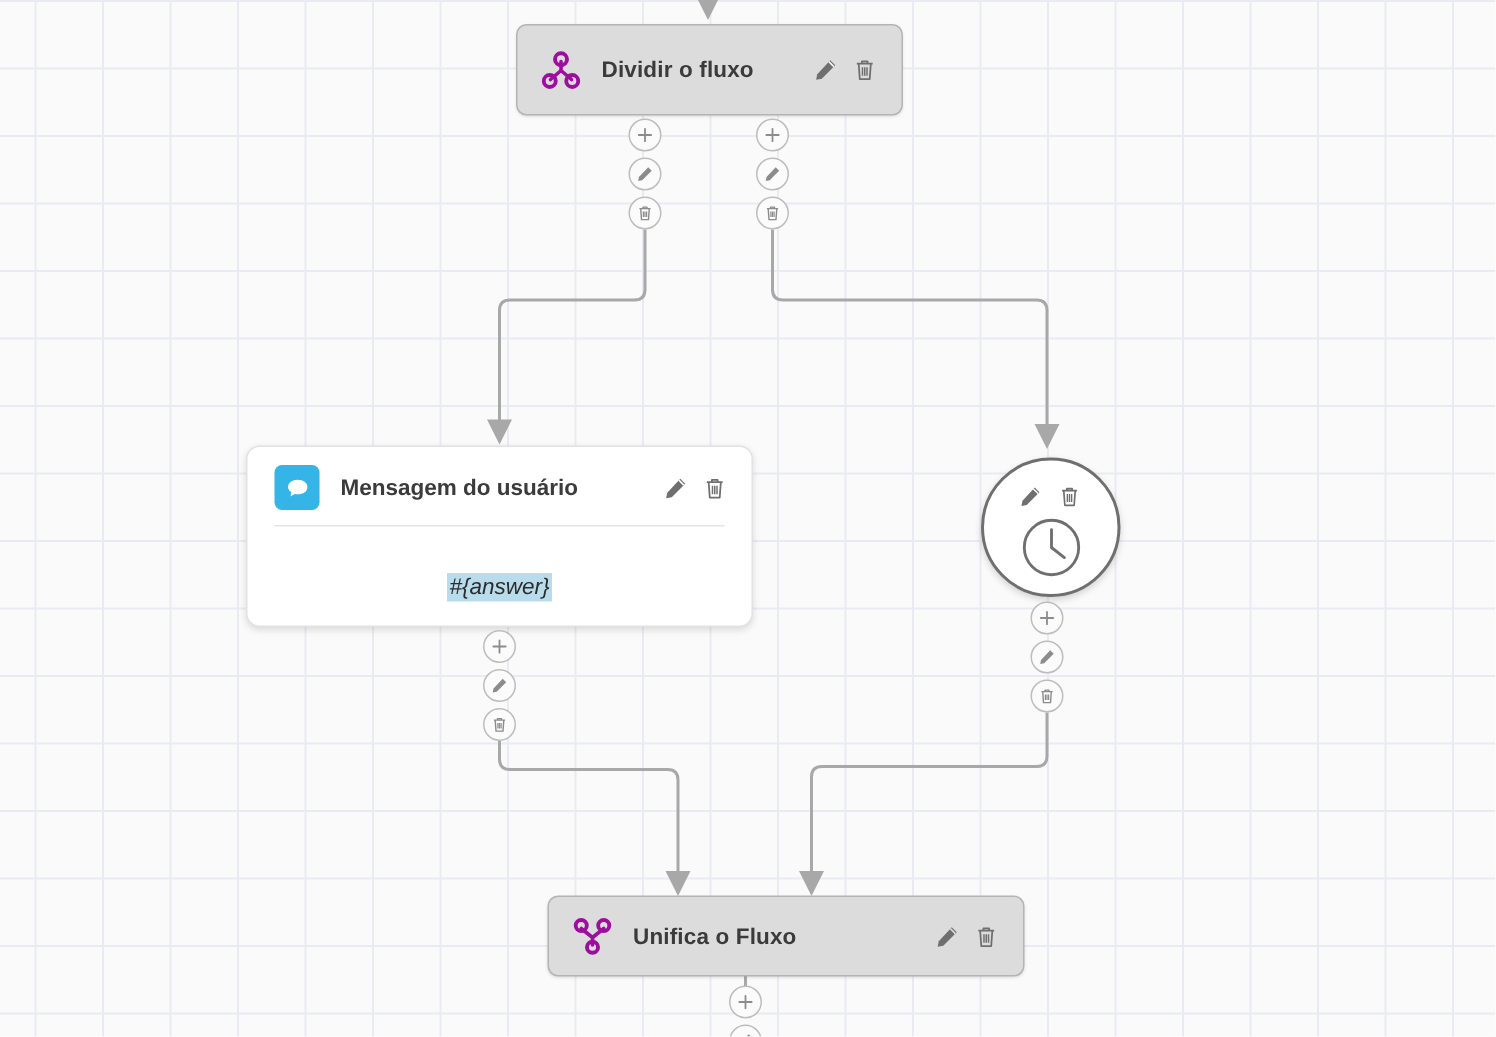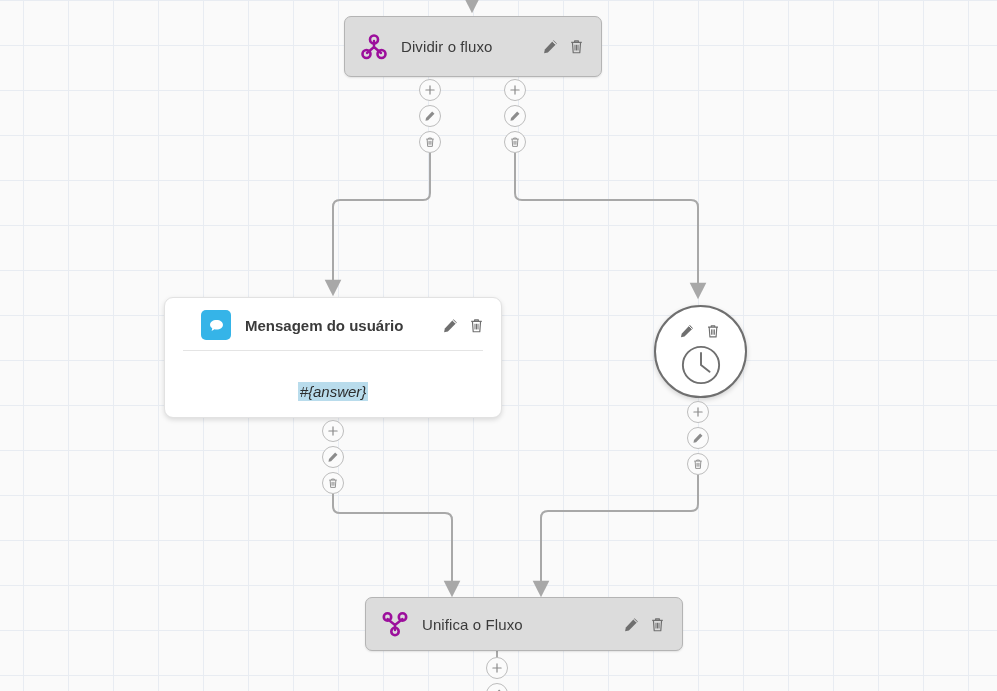--- a/index.html
+++ b/index.html
@@ -44,39 +44,39 @@
     border: 1px solid #b4b4b4;
     border-radius: 7px;
     display: flex;
     align-items: center;
     box-shadow: 0 1px 2px rgba(0,0,0,0.10);
     padding: 0 16px;
   }
 
   .gray-node .node-title {
     font-size: 15px;
-    font-weight: normal;
+    font-weight: bold;
     color: #3b3b3b;
     letter-spacing: 0.1px;
     white-space: nowrap;
   }
 
   .white-node {
     background: #ffffff;
     border: 1px solid #e2e2e2;
     border-radius: 9px;
     box-shadow: 0 2px 5px rgba(0,0,0,0.13);
     display: flex;
     flex-direction: column;
   }
 
   .white-node-header {
     display: flex;
     align-items: center;
-    padding: 12px 16px 10px 36px;
+    padding: 12px 16px 10px 18px;
   }
 
   .white-node-header .node-title {
     font-size: 15px;
     font-weight: bold;
     color: #3b3b3b;
     white-space: nowrap;
   }
 
   .node-divider {

